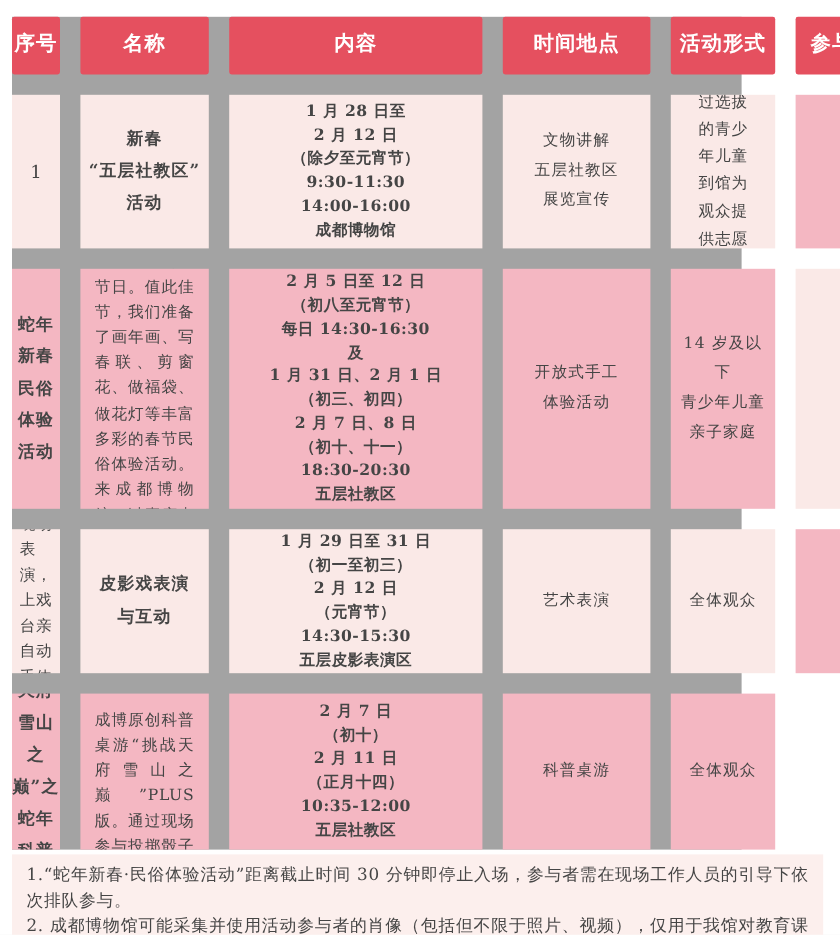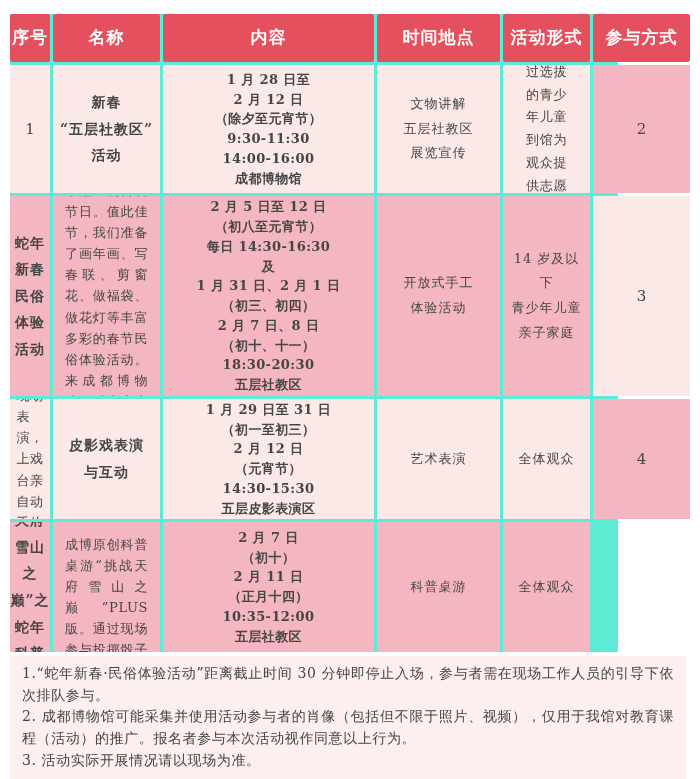--- a/index.html
+++ b/index.html
@@ -15,22 +15,22 @@
   body{
     width:700px;height:779px;overflow:hidden;
     font-family:"DejaVu Serif","Liberation Serif",serif;
     color:var(--body-text);
   }
   .page{padding:14px 10px 0 10px;}
   .grid-table{
     display:grid;
     grid-template-columns:40px 107px 211px 123px 87px 97px;
     grid-template-rows:48px 128px 200px 120px 130px;
-    gap:3px;
-    background:#5eead4;
+    gap:17px;
+    background:#a3a3a3;
     width:608px;
   }
   .cell{
     display:flex;align-items:center;justify-content:center;
     text-align:center;
     white-space:pre-line;
     font-size:13px;line-height:1.5;
     overflow:hidden;
   }
   .th{

